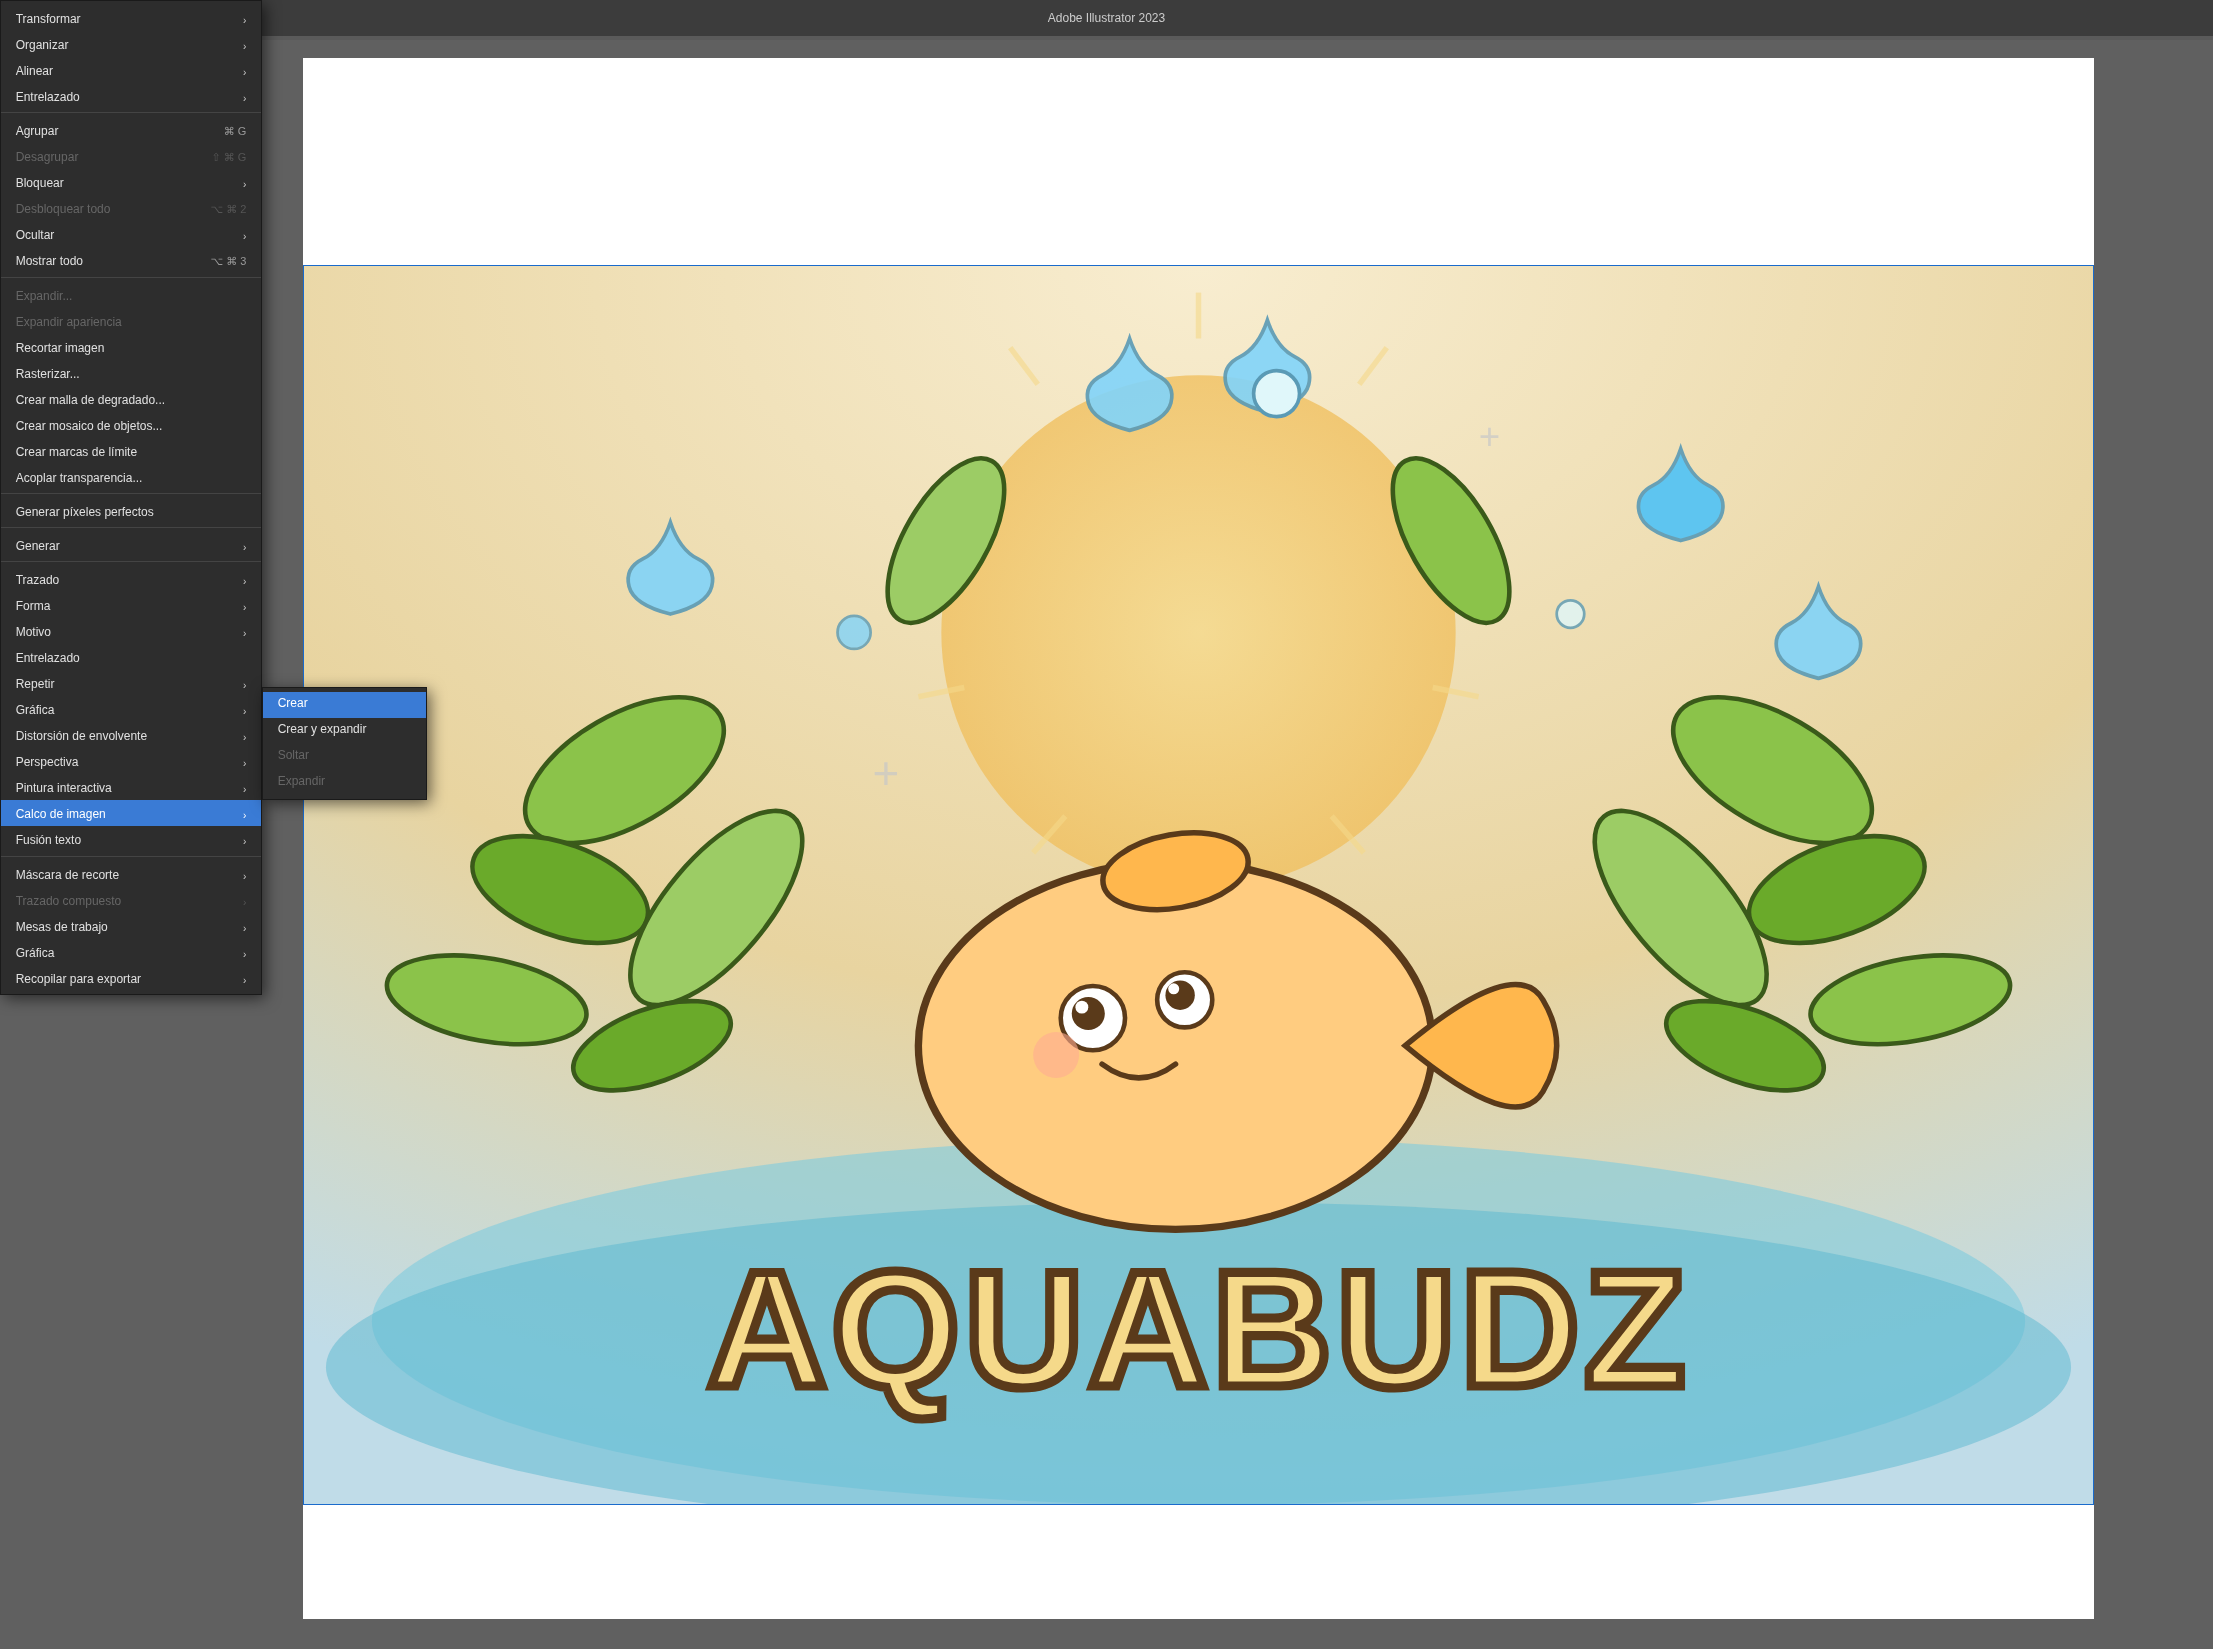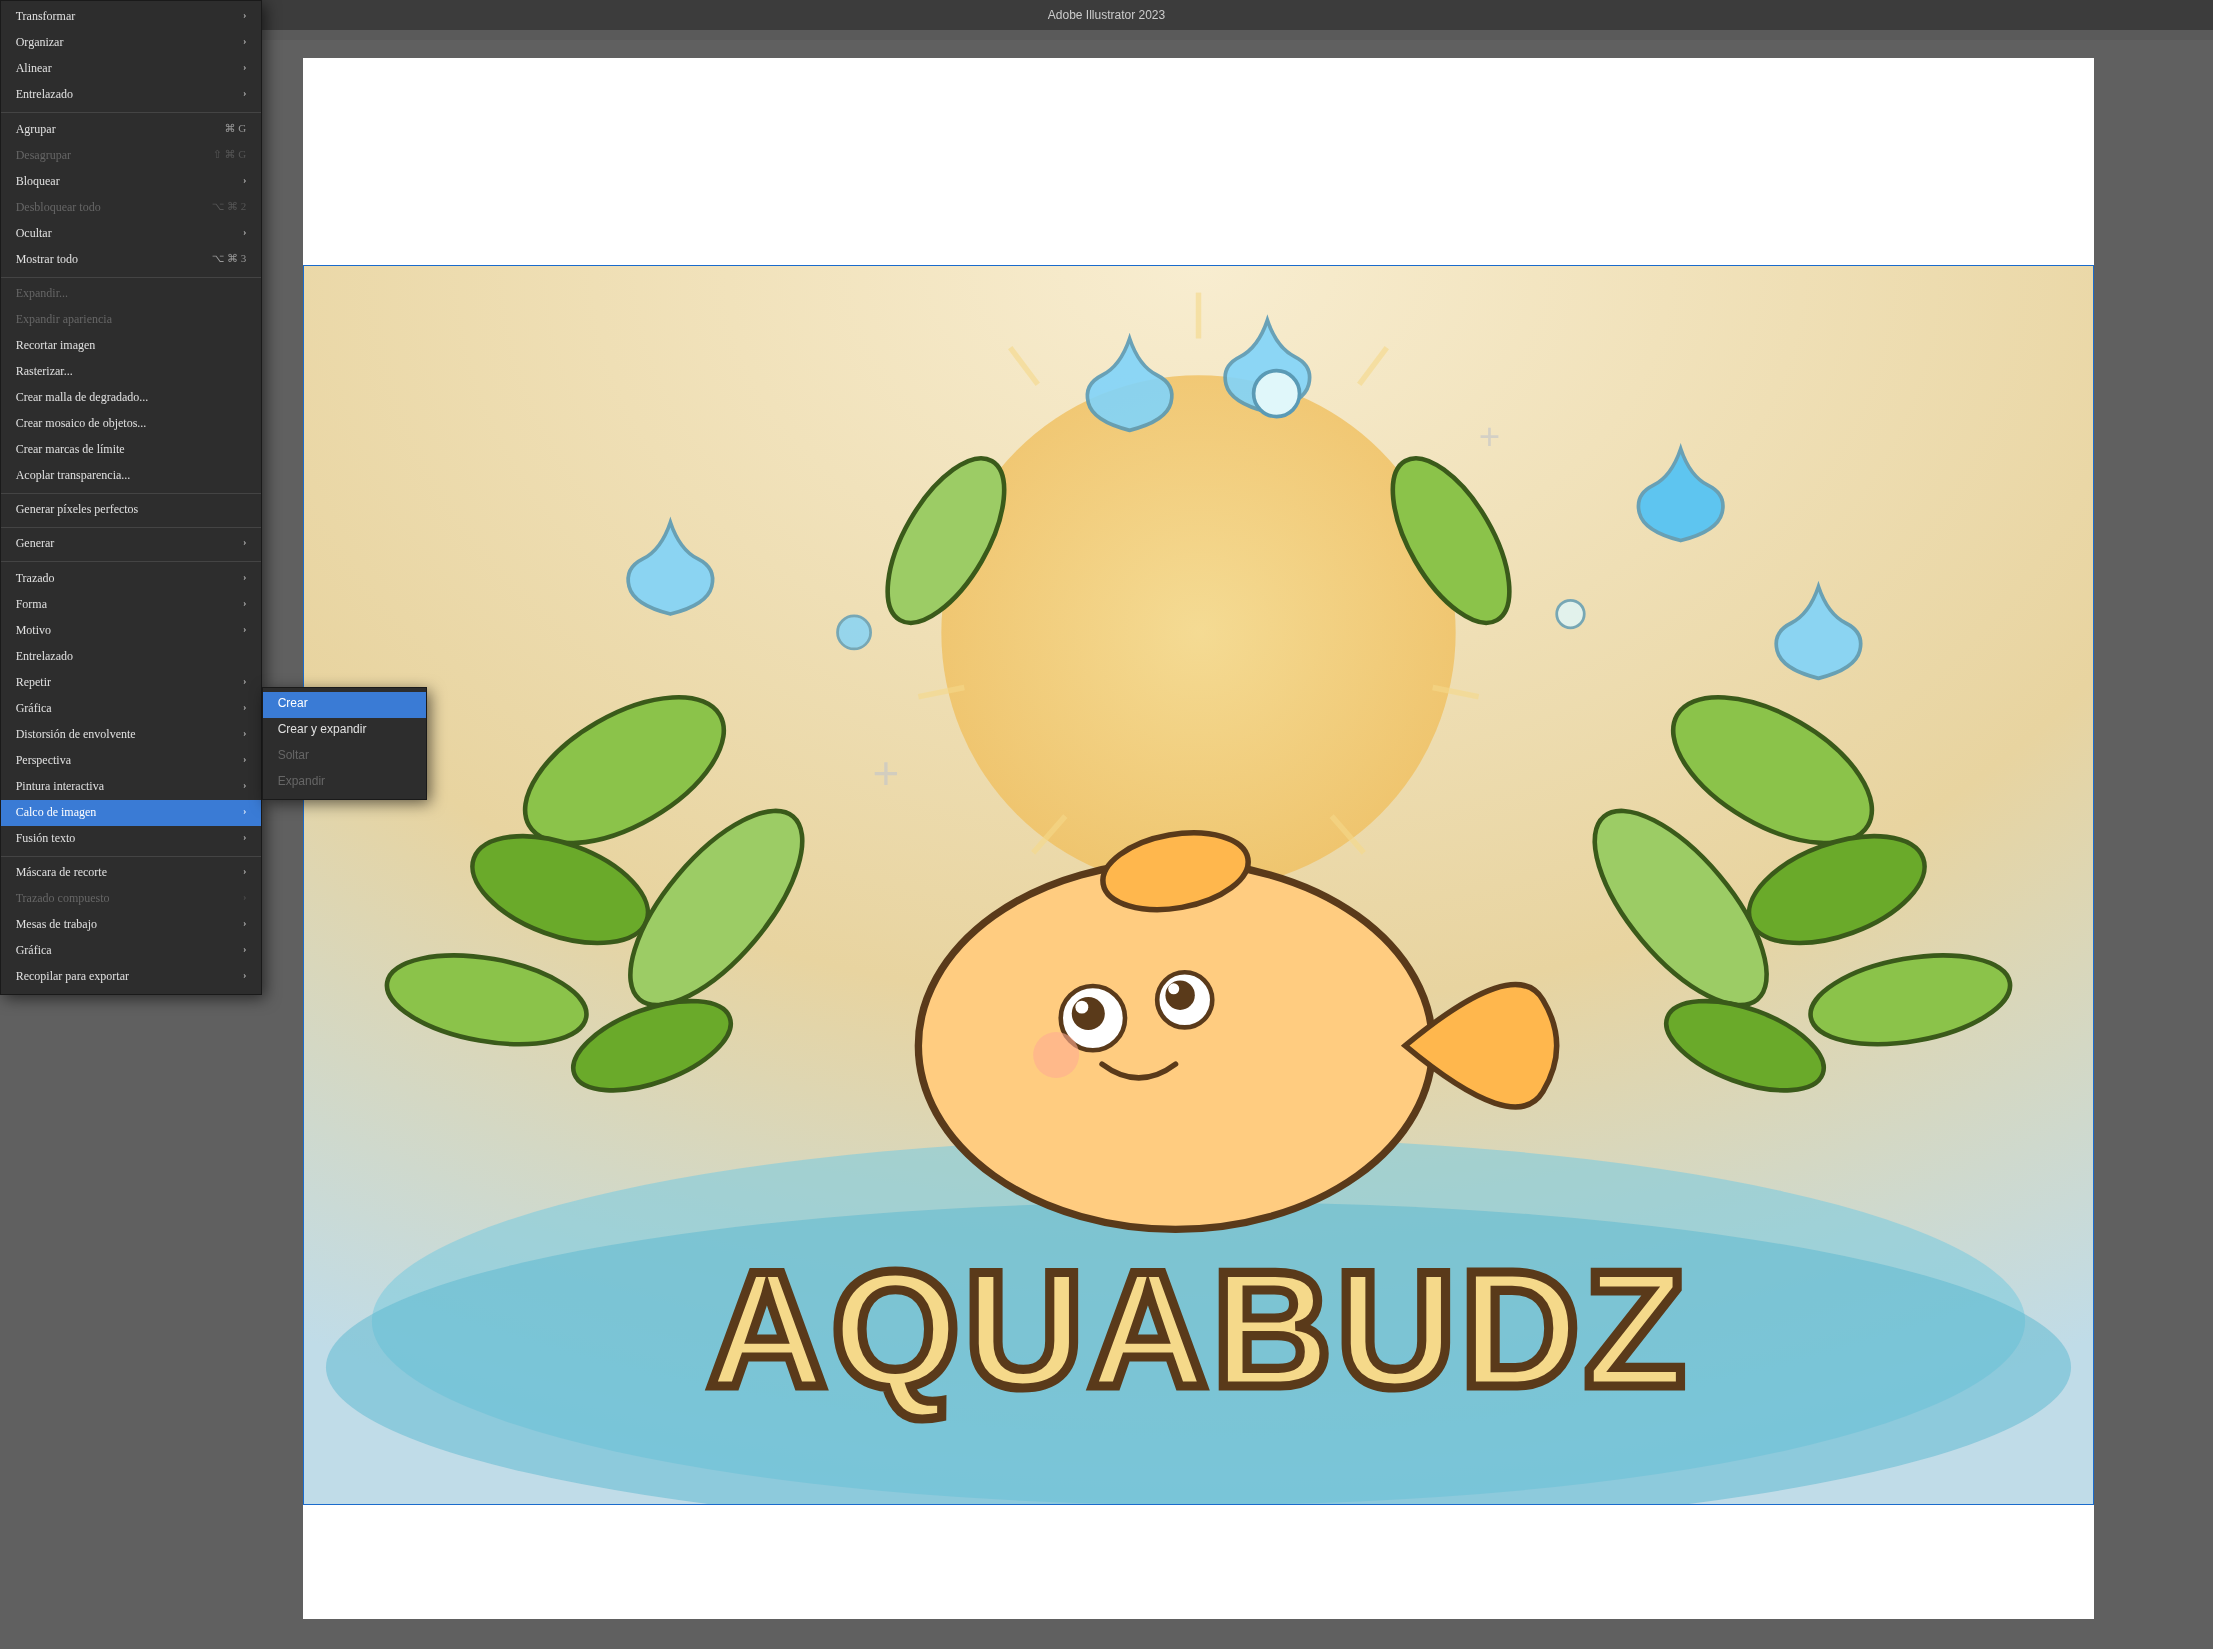--- a/index.html
+++ b/index.html
@@ -11,21 +11,21 @@
       overflow: hidden;
       position: relative;
     }
 
     
     .title-bar {
       position: absolute;
       top: 0;
       left: 0;
       right: 0;
-      height: 30px;
+      height: 36px;
       background: #3c3c3c;
       display: flex;
       align-items: center;
       justify-content: center;
     }
     .title-bar-text {
       color: #cccccc;
       font-size: 12px;
     }
 
@@ -89,29 +89,28 @@
       width: 262px;
       background: #2d2d2d;
       border: 0.9px solid #1a1a1a;
       box-shadow: 3.7px 3.7px 14.7px rgba(0,0,0,0.6);
       z-index: 1000;
       padding: 3.7px 0;
     }
 
     .menu-item {
       display: flex;
-      align-items: flex-start;
+      align-items: flex-end;
       justify-content: space-between;
       padding: 4.6px 14.7px 4.6px 14.7px;
       color: #e0e0e0;
       font-size: 12px;
       cursor: pointer;
       height: 26px;
       position: relative;
-      font-family: Liberation Serif, serif;
     }
 
     .menu-item.disabled {
       color: #666666;
       cursor: default;
     }
 
     .menu-item .shortcut {
       color: #999999;
       font-size: 11px;

